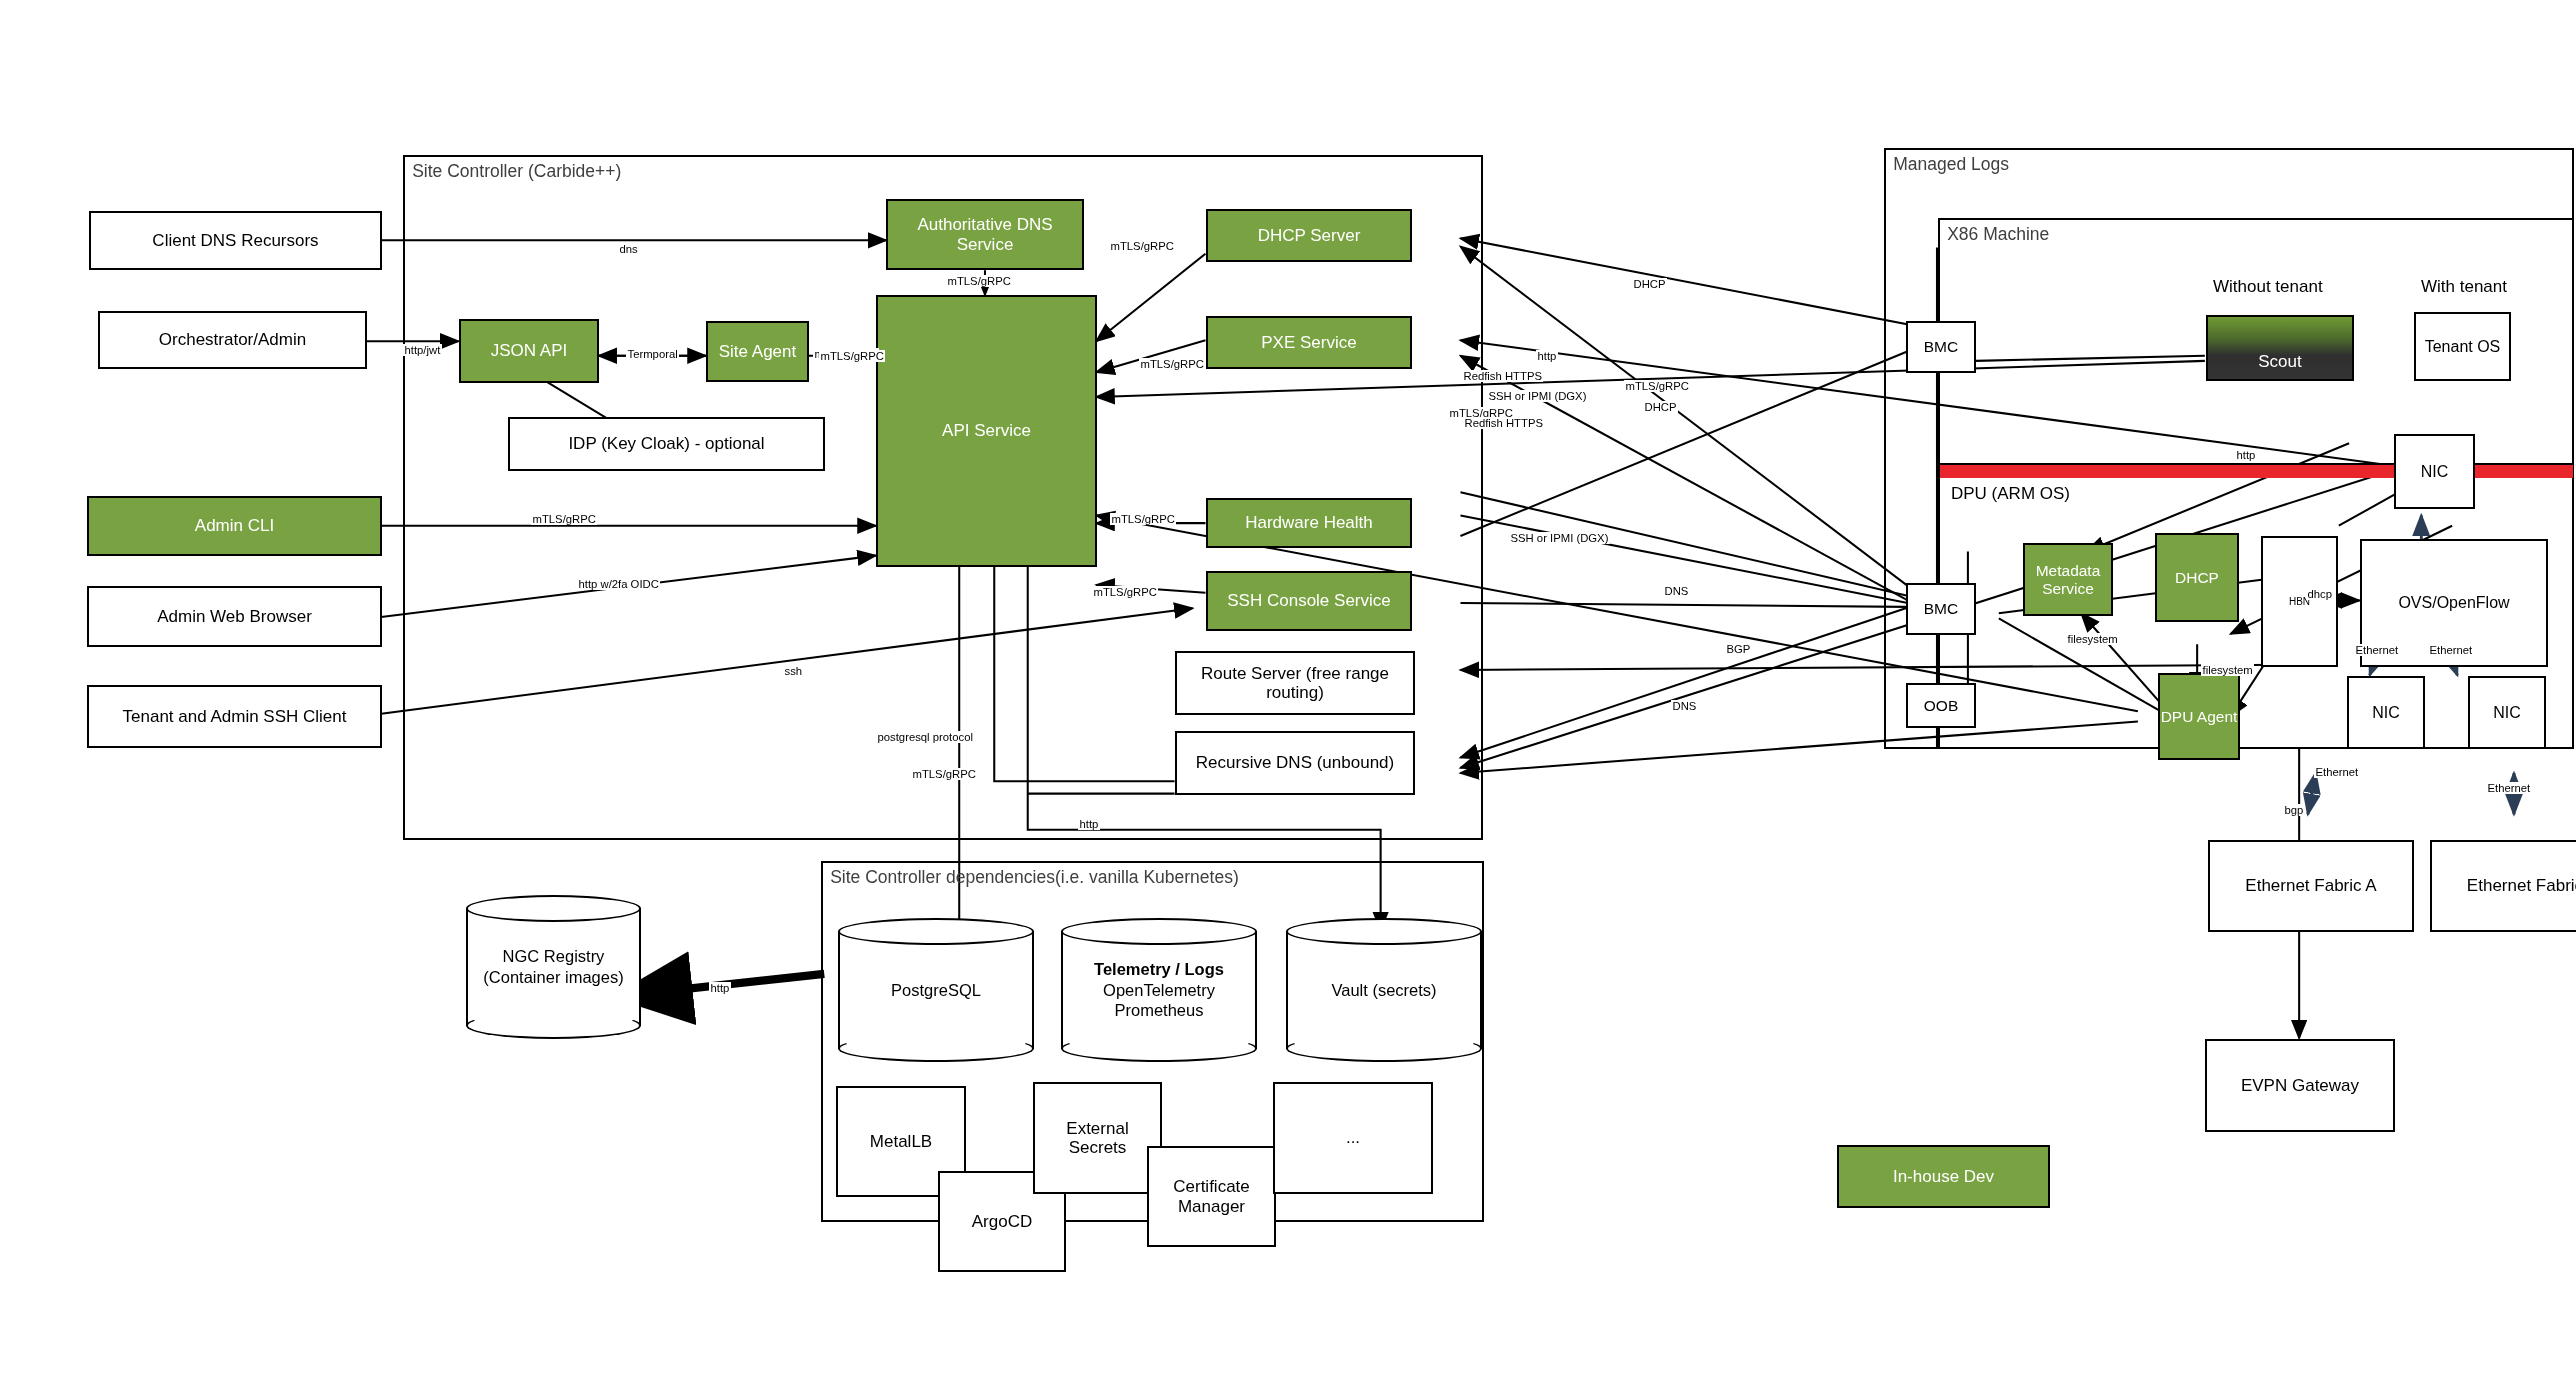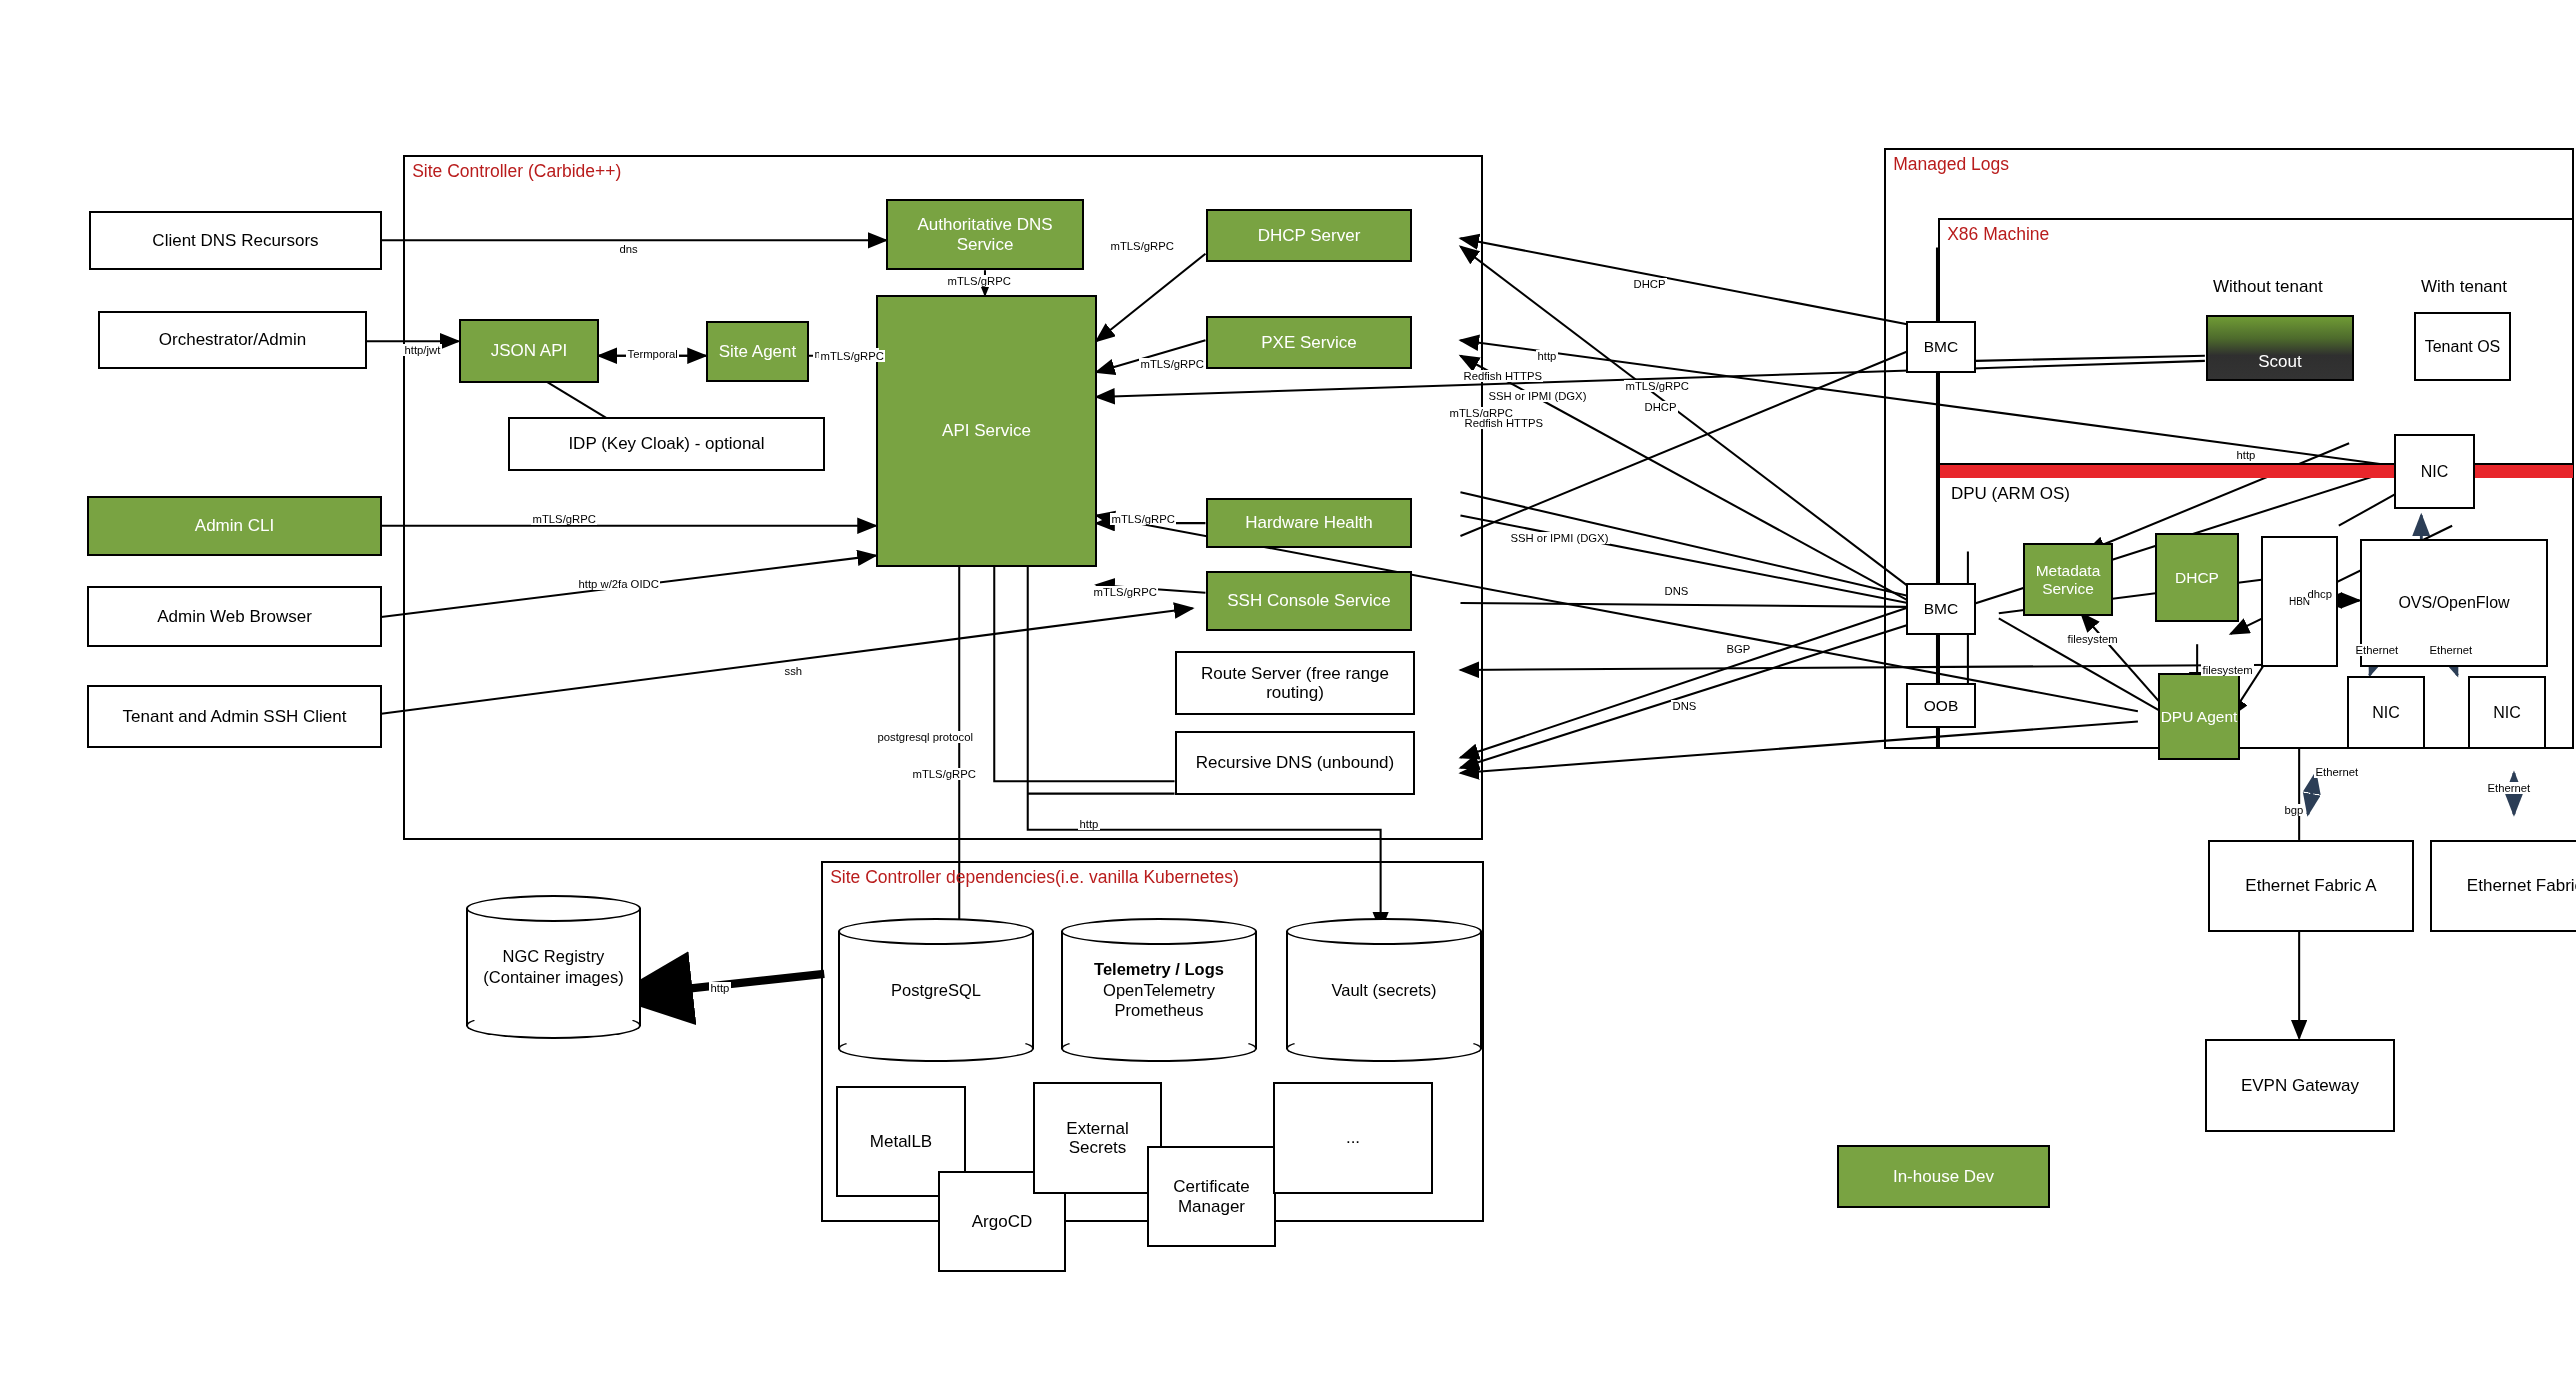--- a/index.html
+++ b/index.html
@@ -1,20 +1,20 @@
 <!DOCTYPE html>
 <html style="font-size:8.2px"><head>
 <meta charset="utf-8">
 <style>
   html,body{margin:0;padding:0;background:#ffffff;}
   body{font-family:"Liberation Sans", sans-serif;}
   #stage{position:relative;width:2685px;height:1376px;background:#fff;overflow:hidden;}
   svg#wires{position:absolute;left:0;top:0;width:2685px;height:1376px;pointer-events:none;}
   .grp{position:absolute;border:2.1px solid #000;background:transparent;box-sizing:border-box;}
-  .grp > .gtitle{position:absolute;left:7.2px;top:4.1px;font-size:17.5px;color:#b91c1c;white-space:nowrap;}
+  .grp > .gtitle{position:absolute;left:7.2px;top:4.1px;font-size:17.5px;color:#404040;white-space:nowrap;}
   .nb{position:absolute;box-sizing:border-box;border:2.1px solid #000;background:#fff;color:#000;
       display:flex;align-items:center;justify-content:center;text-align:center;line-height:1.12;font-size:17px;}
   .gb{position:absolute;box-sizing:border-box;border:2.1px solid #000;background:#79A342;color:#fff;
       display:flex;align-items:center;justify-content:center;text-align:center;line-height:1.12;font-size:17px;}
   .scoutb{position:absolute;box-sizing:border-box;border:2.1px solid #000;color:#fff;
       background:linear-gradient(180deg,#6f9a35 0%,#4d6a2c 35%,#2f2f2f 62%,#333 100%);
       display:flex;align-items:flex-end;justify-content:center;text-align:center;font-size:17px;padding-bottom:7.2px;}
   .cyl{position:absolute;box-sizing:border-box;}
   .cyl .body{position:absolute;left:0;right:0;top:13.4px;bottom:13.4px;border-left:2.1px solid #000;border-right:2.1px solid #000;background:#fff;}
   .cyl .top{position:absolute;left:0;right:0;top:0;height:27px;border:2.1px solid #000;border-radius:50%;background:#fff;box-sizing:border-box;}

